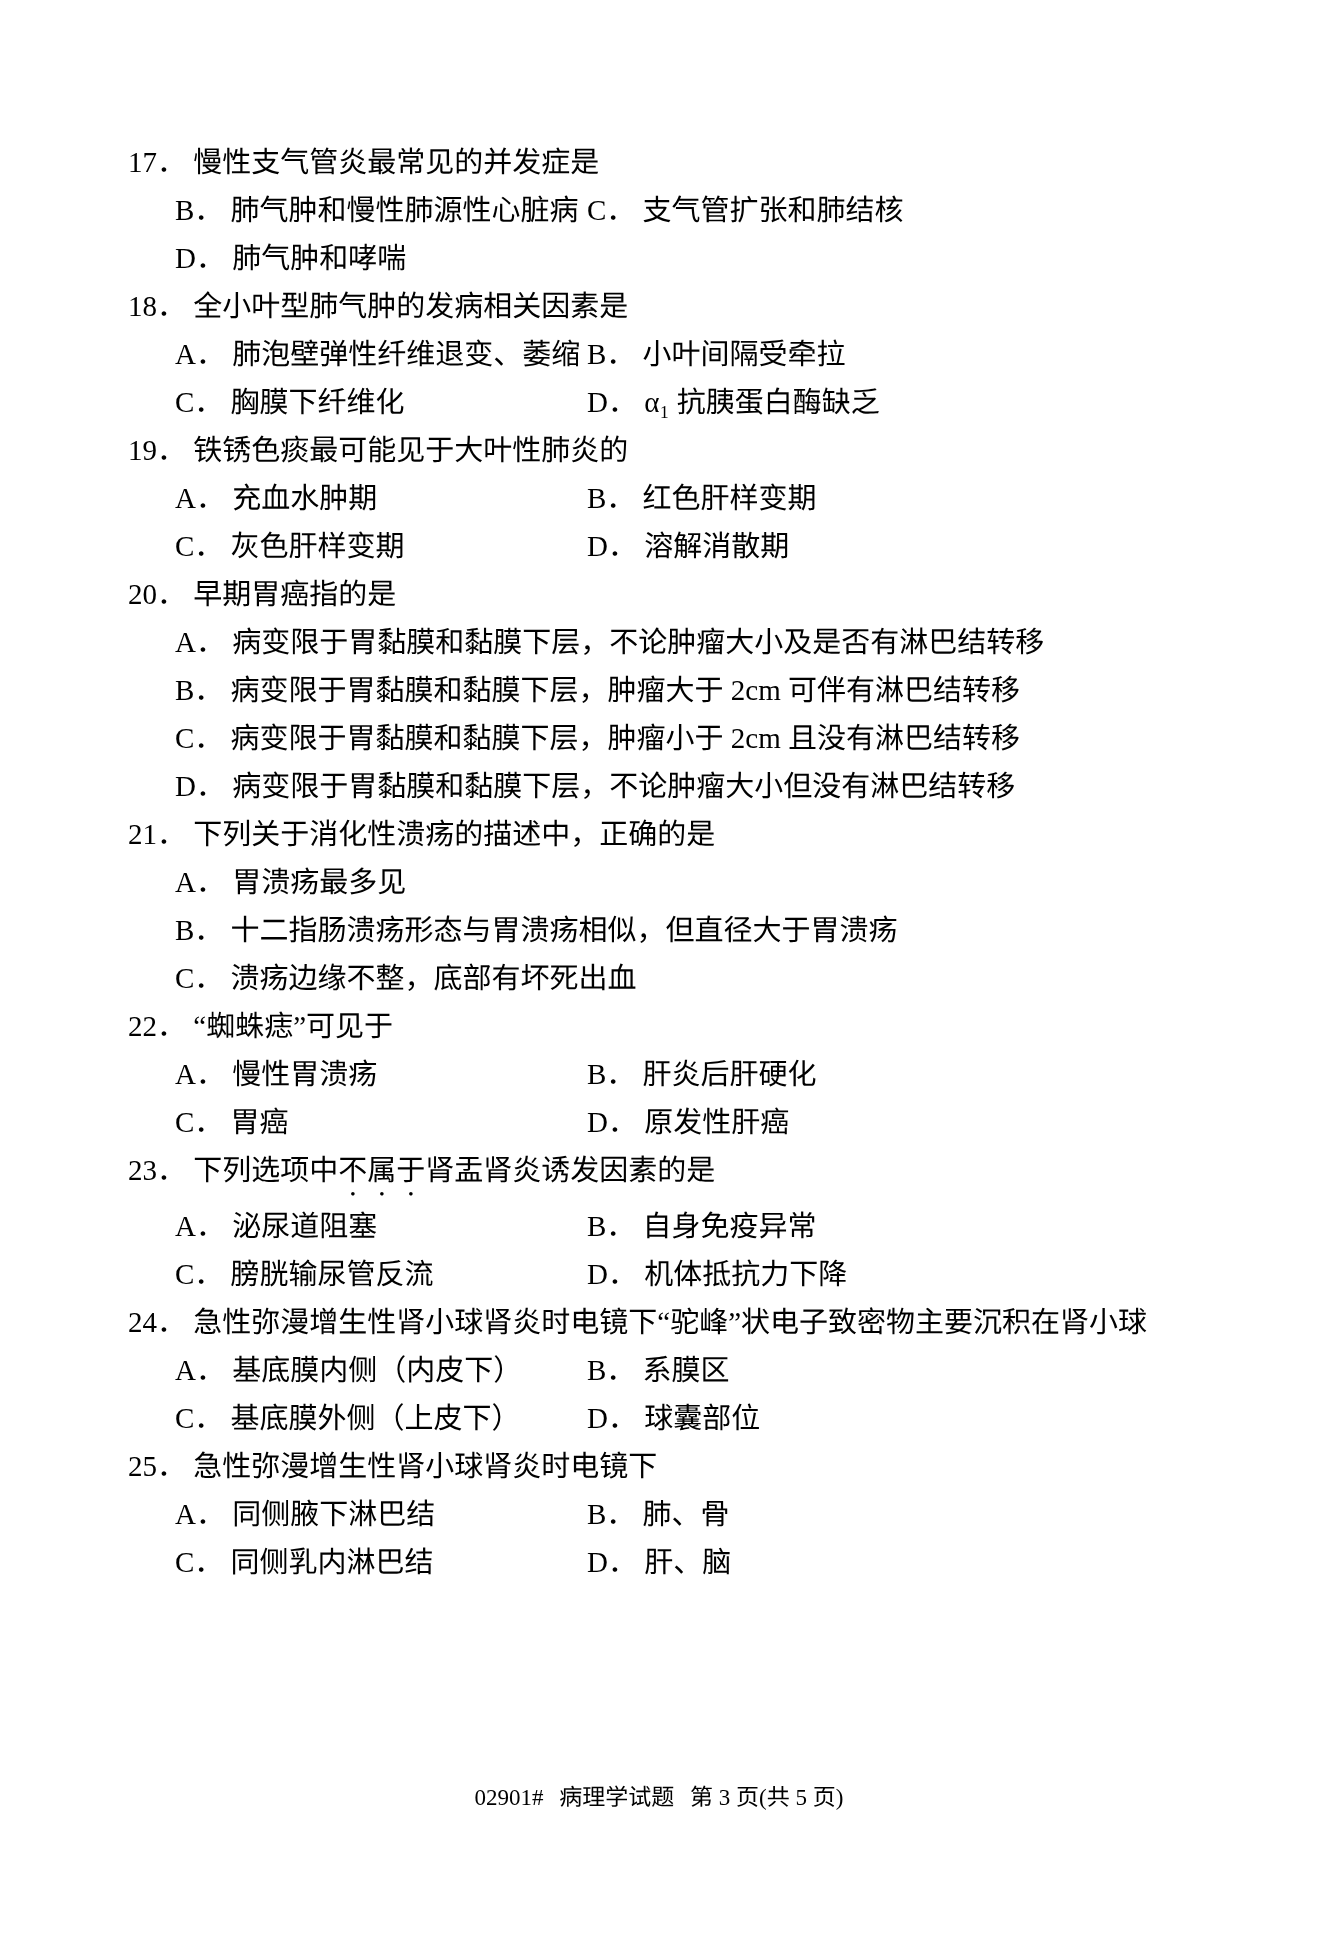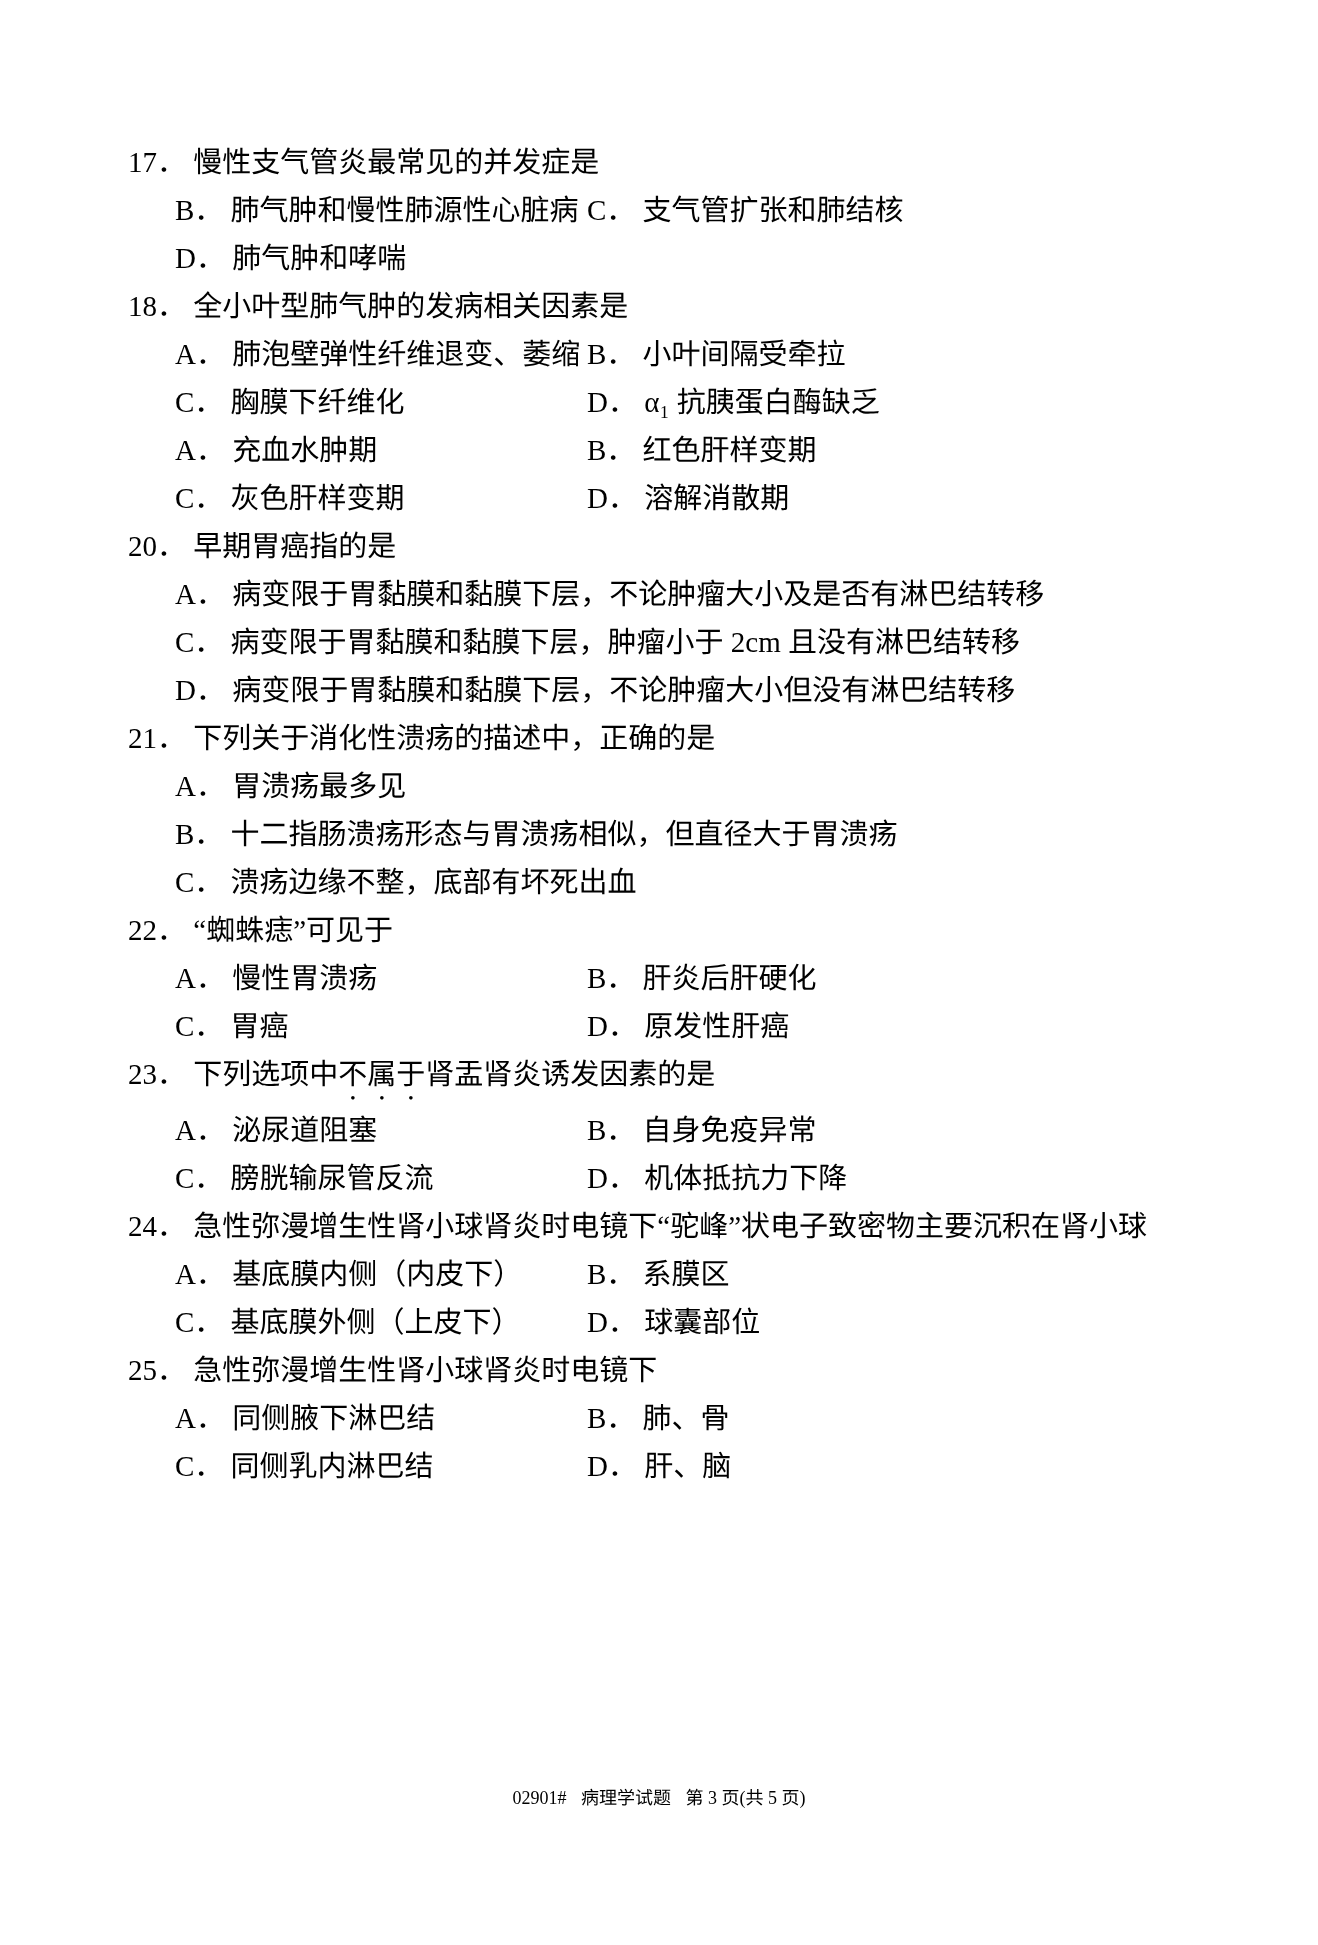--- a/index.html
+++ b/index.html
@@ -44,21 +44,21 @@
     -webkit-text-emphasis-position: under;
     text-emphasis: filled dot;
     text-emphasis-position: under right;
   }
   .footer {
     position: absolute;
     top: 1778px;
     left: 0;
     width: 100%;
     text-align: center;
-    font-size: 18px;
+    font-size: 23px;
     line-height: 40px;
     white-space: nowrap;
   }
   .footer .part { margin: 0 5px; }
 </style>
 </head>
 <body>
 
 <div class="page">
   <main class="questions">
@@ -108,20 +108,24 @@
   </div>
 
   <div class="option">
     <span class="opt-label">D．</span>
     <span class="opt-text">α₁ 抗胰蛋白酶缺乏</span>
   </div>
 </div>
   </section>
 
   <section class="question">
+    <div class="stem-row">
+      <span class="qnum">19．</span>
+      <span class="stem"><span>铁锈色痰最可能见于大叶性肺炎的</span></span>
+    </div>
     <div class="options two-col">
   <div class="option">
     <span class="opt-label">A．</span>
     <span class="opt-text">充血水肿期</span>
   </div>
 
   <div class="option">
     <span class="opt-label">B．</span>
     <span class="opt-text">红色肝样变期</span>
   </div>
@@ -142,20 +146,24 @@
     <div class="stem-row">
       <span class="qnum">20．</span>
       <span class="stem"><span>早期胃癌指的是</span></span>
     </div>
     <div class="options one-col">
   <div class="option">
     <span class="opt-label">A．</span>
     <span class="opt-text">病变限于胃黏膜和黏膜下层，不论肿瘤大小及是否有淋巴结转移</span>
   </div>
 
+  <div class="option">
+    <span class="opt-label">B．</span>
+    <span class="opt-text">病变限于胃黏膜和黏膜下层，肿瘤大于 2cm 可伴有淋巴结转移</span>
+  </div>
 
   <div class="option">
     <span class="opt-label">C．</span>
     <span class="opt-text">病变限于胃黏膜和黏膜下层，肿瘤小于 2cm 且没有淋巴结转移</span>
   </div>
 
   <div class="option">
     <span class="opt-label">D．</span>
     <span class="opt-text">病变限于胃黏膜和黏膜下层，不论肿瘤大小但没有淋巴结转移</span>
   </div>

